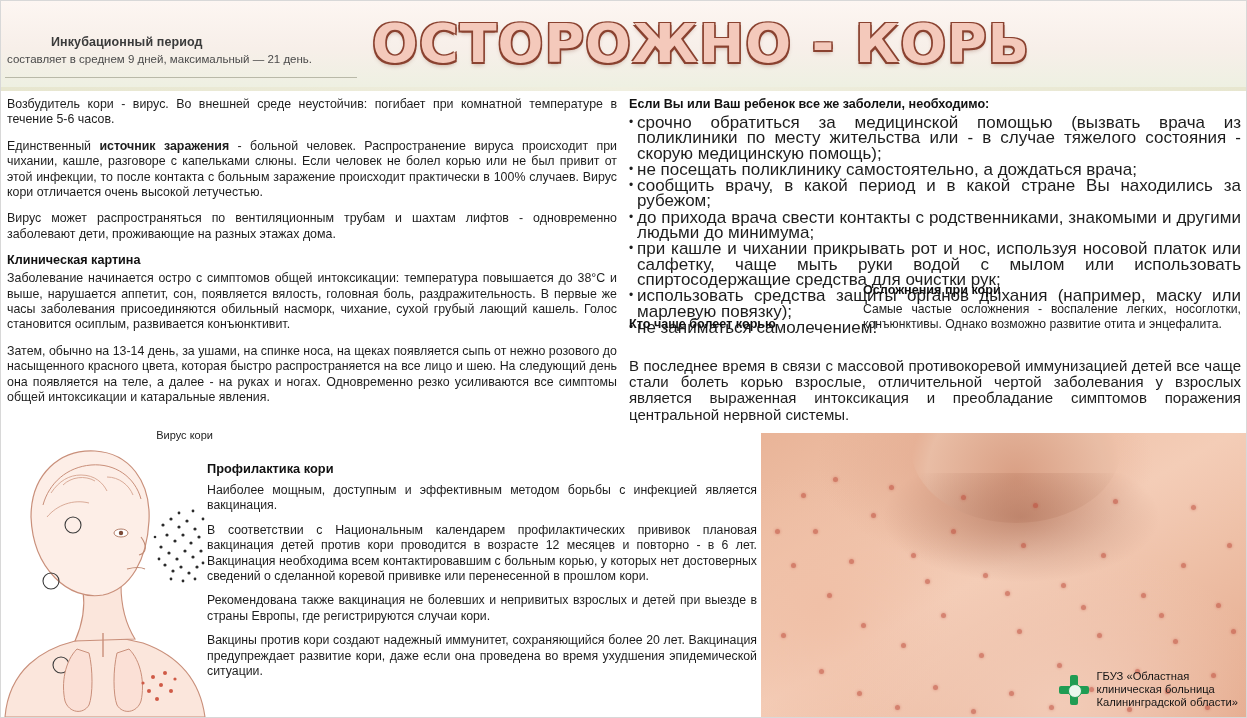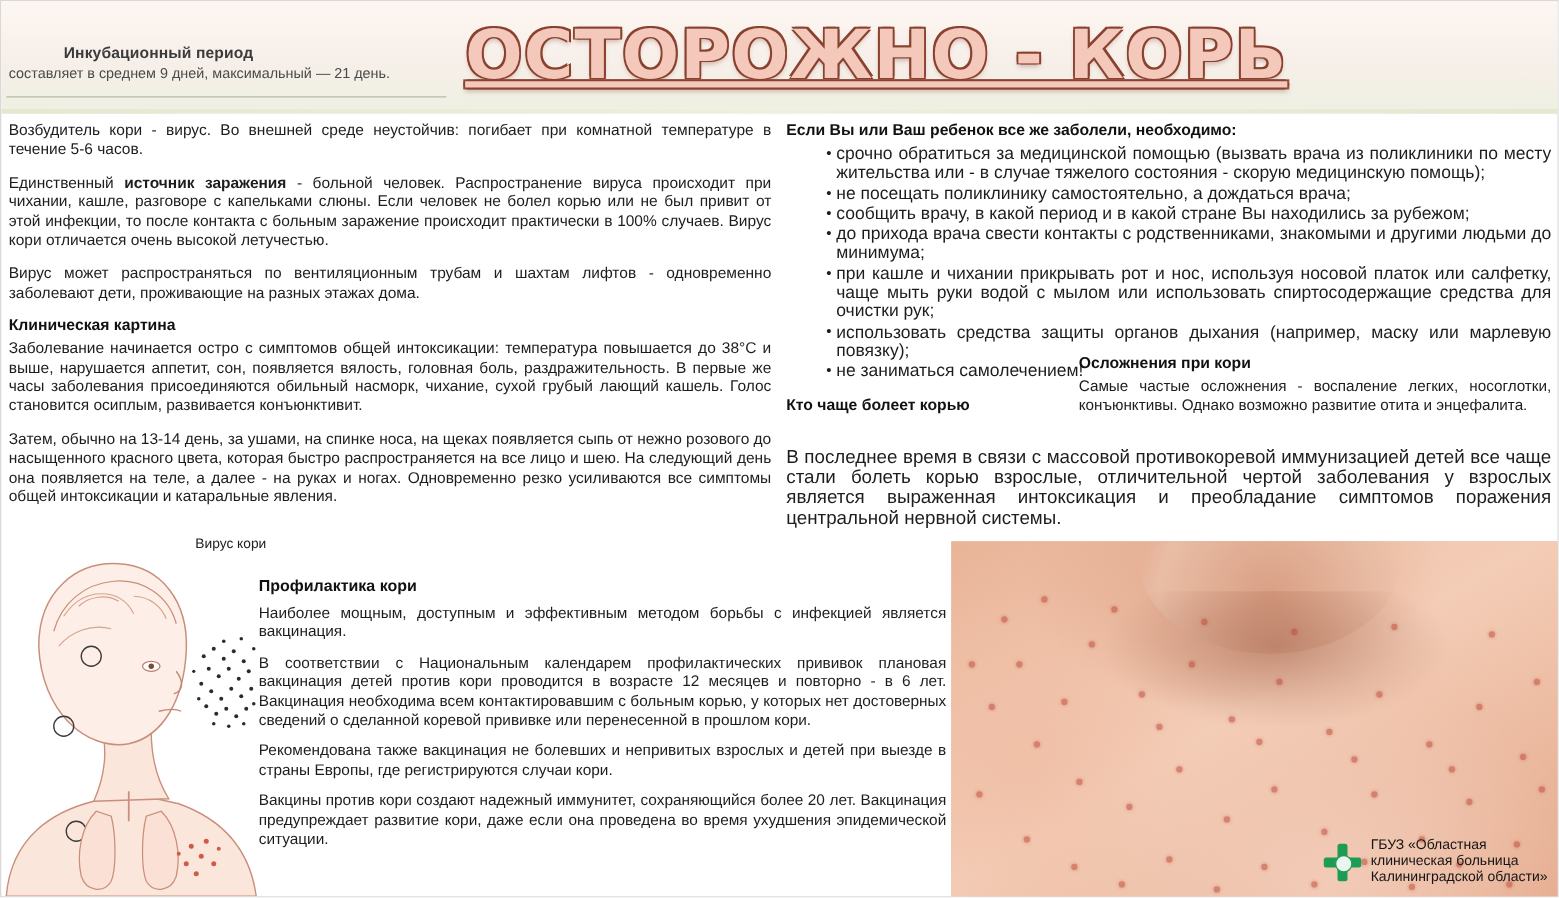--- a/index.html
+++ b/index.html
@@ -65,21 +65,20 @@
     letter-spacing: 1px;
     color: #f4c9bb;
     text-shadow:
       -1.5px -1.5px 0 #8a4230,
        1.5px -1.5px 0 #8a4230,
       -1.5px  1.5px 0 #8a4230,
        1.5px  1.5px 0 #8a4230,
        0 3px 4px rgba(120,60,40,.35);
     line-height: 62px;
     white-space: nowrap;
-    text-decoration: underline;
   }
   .header-band {
     position: absolute;
     left: 0; top: 86px;
     width: 1247px;
     height: 4px;
     background: linear-gradient(to right,#e7e6cf,#f0efe0,#e7e6cf);
   }
 
   
@@ -107,28 +106,27 @@
     margin: 0 0 4px 0;
   }
   .bold-inline { font-weight: bold; }
 
   .bullets {
     margin: 0;
     padding: 0;
     list-style: none;
   }
   .bullets li {
-    font-size: 14px;
+    font-size: 17px;
     line-height: 15.3px;
     color: #1d1d1d;
     text-align: justify;
     margin-bottom: 1px;
     padding-left: 8px;
     position: relative;
-    margin-left: 32px;
   }
   .bullets li::before {
     content: "•";
     position: absolute;
     left: 0; top: 0;
     color: #1d1d1d;
     font-size: 12px;
   }
 
   

